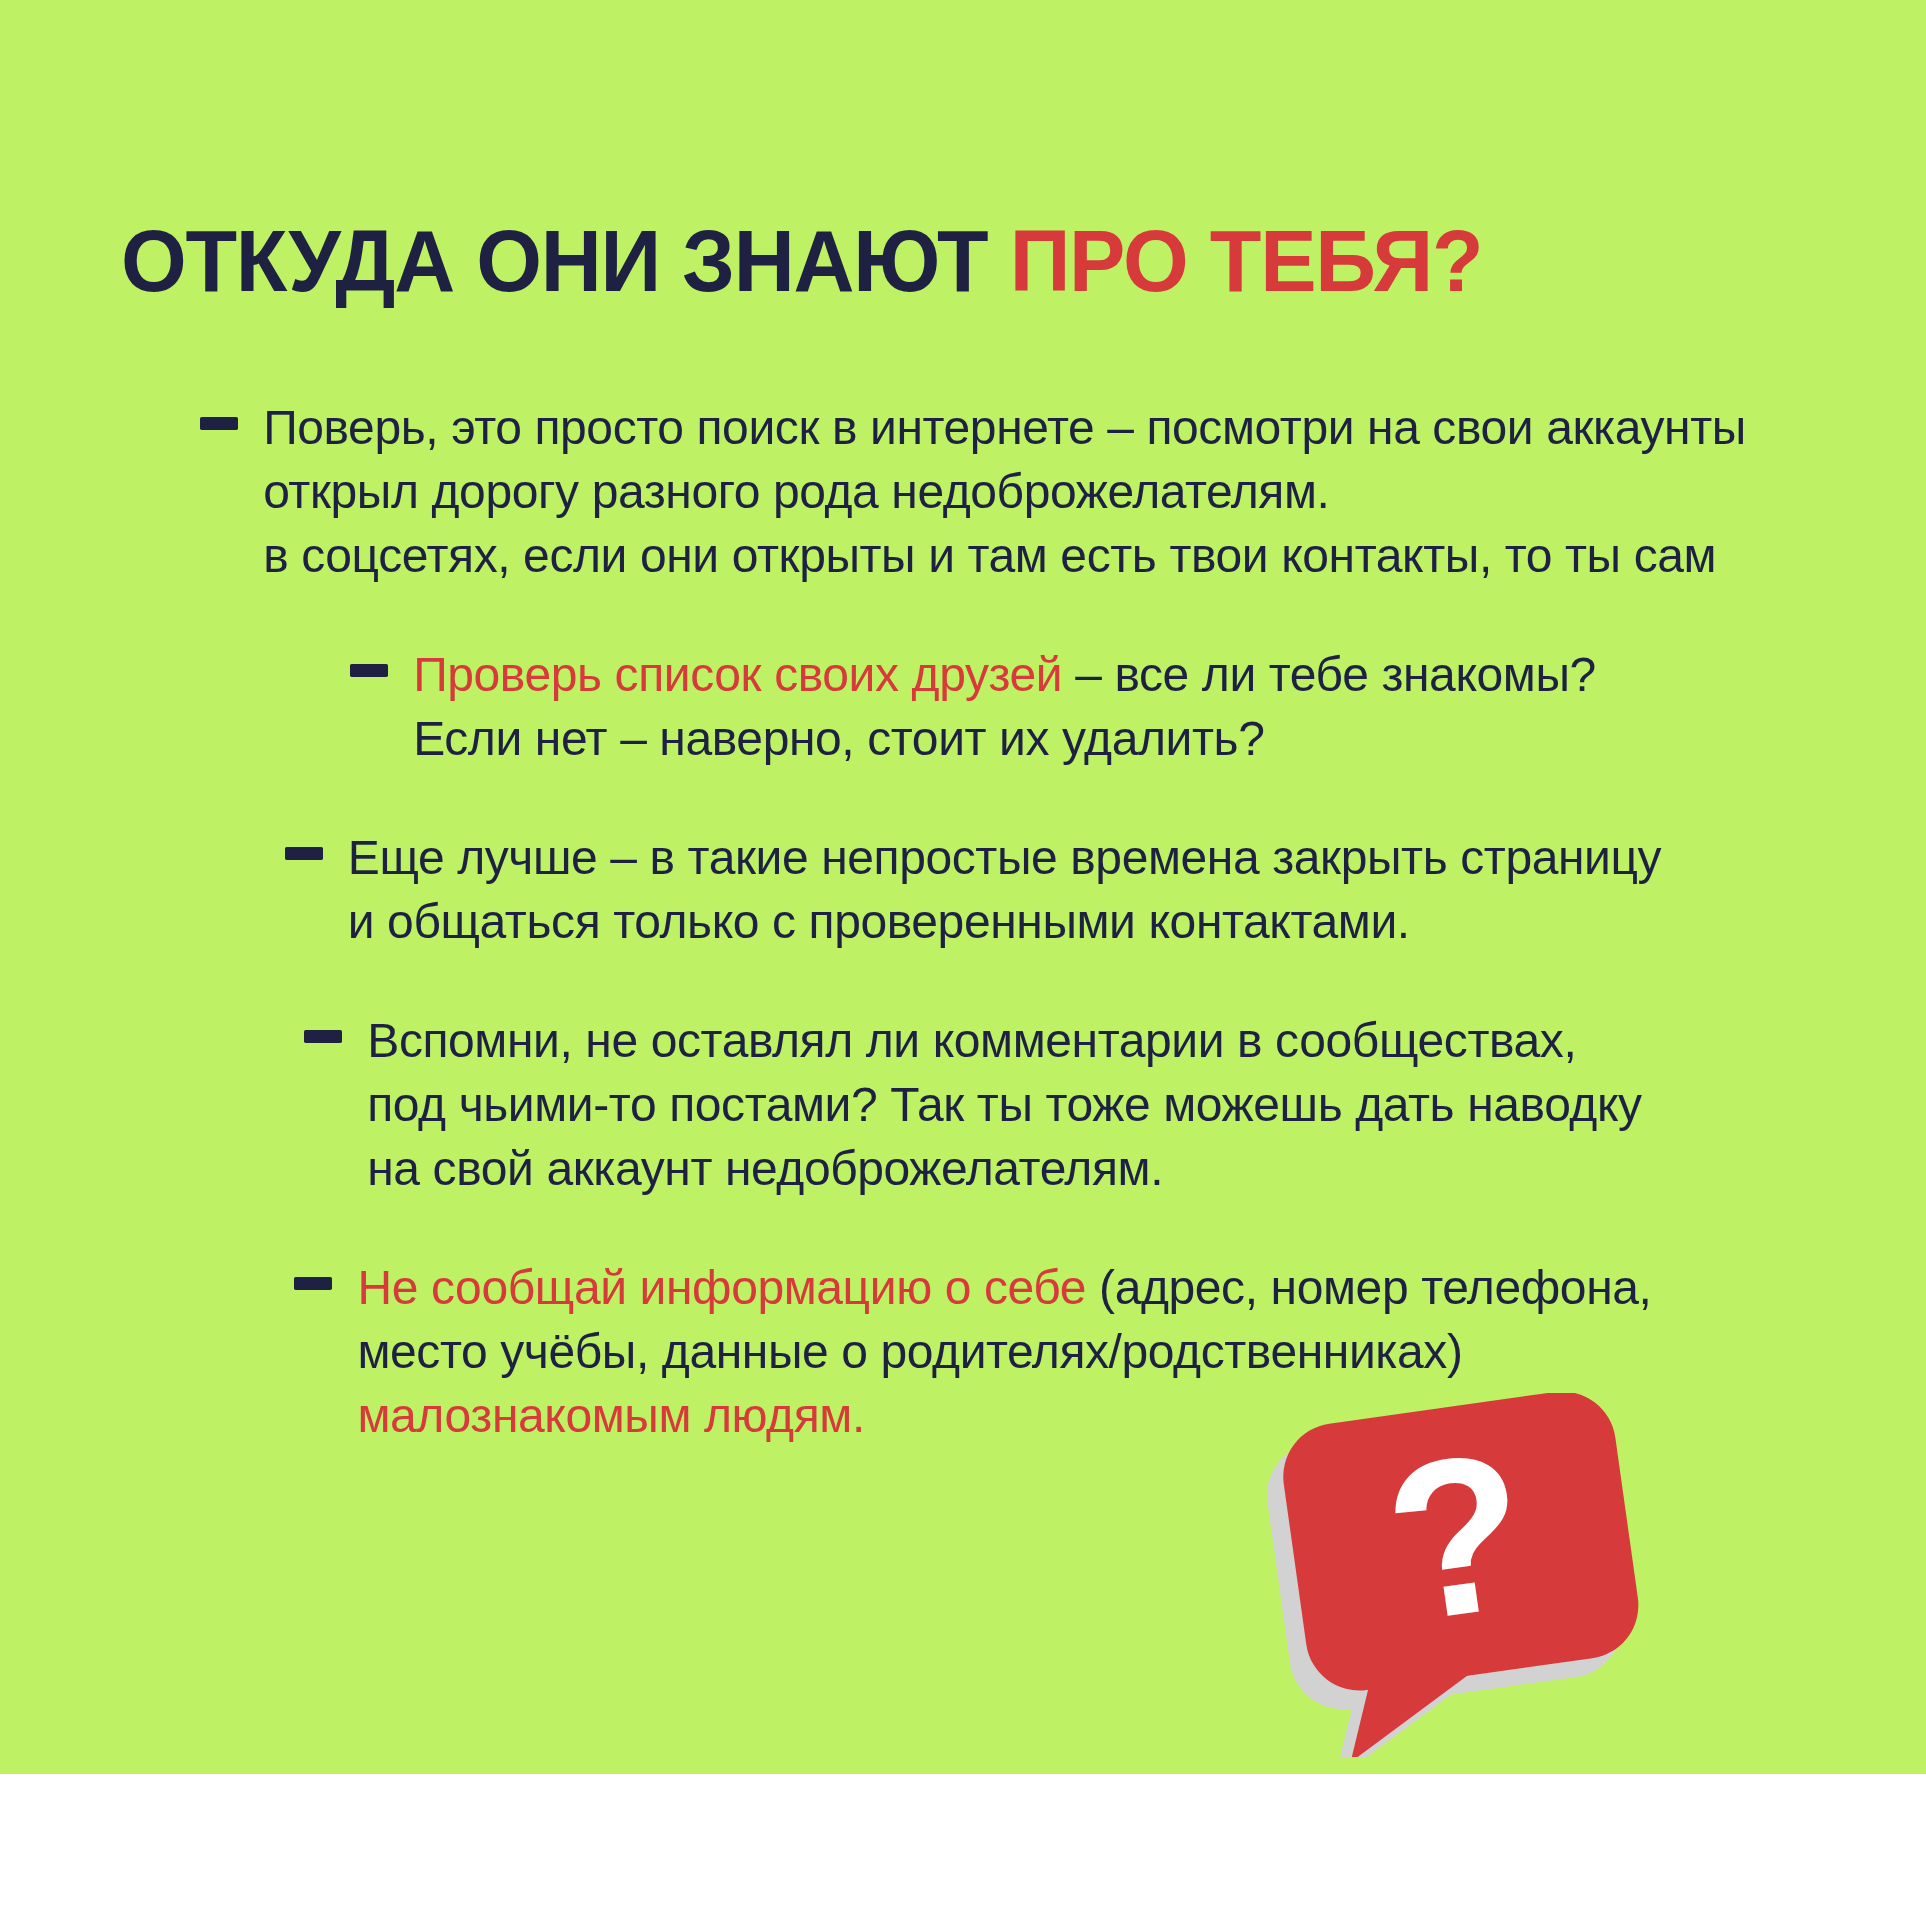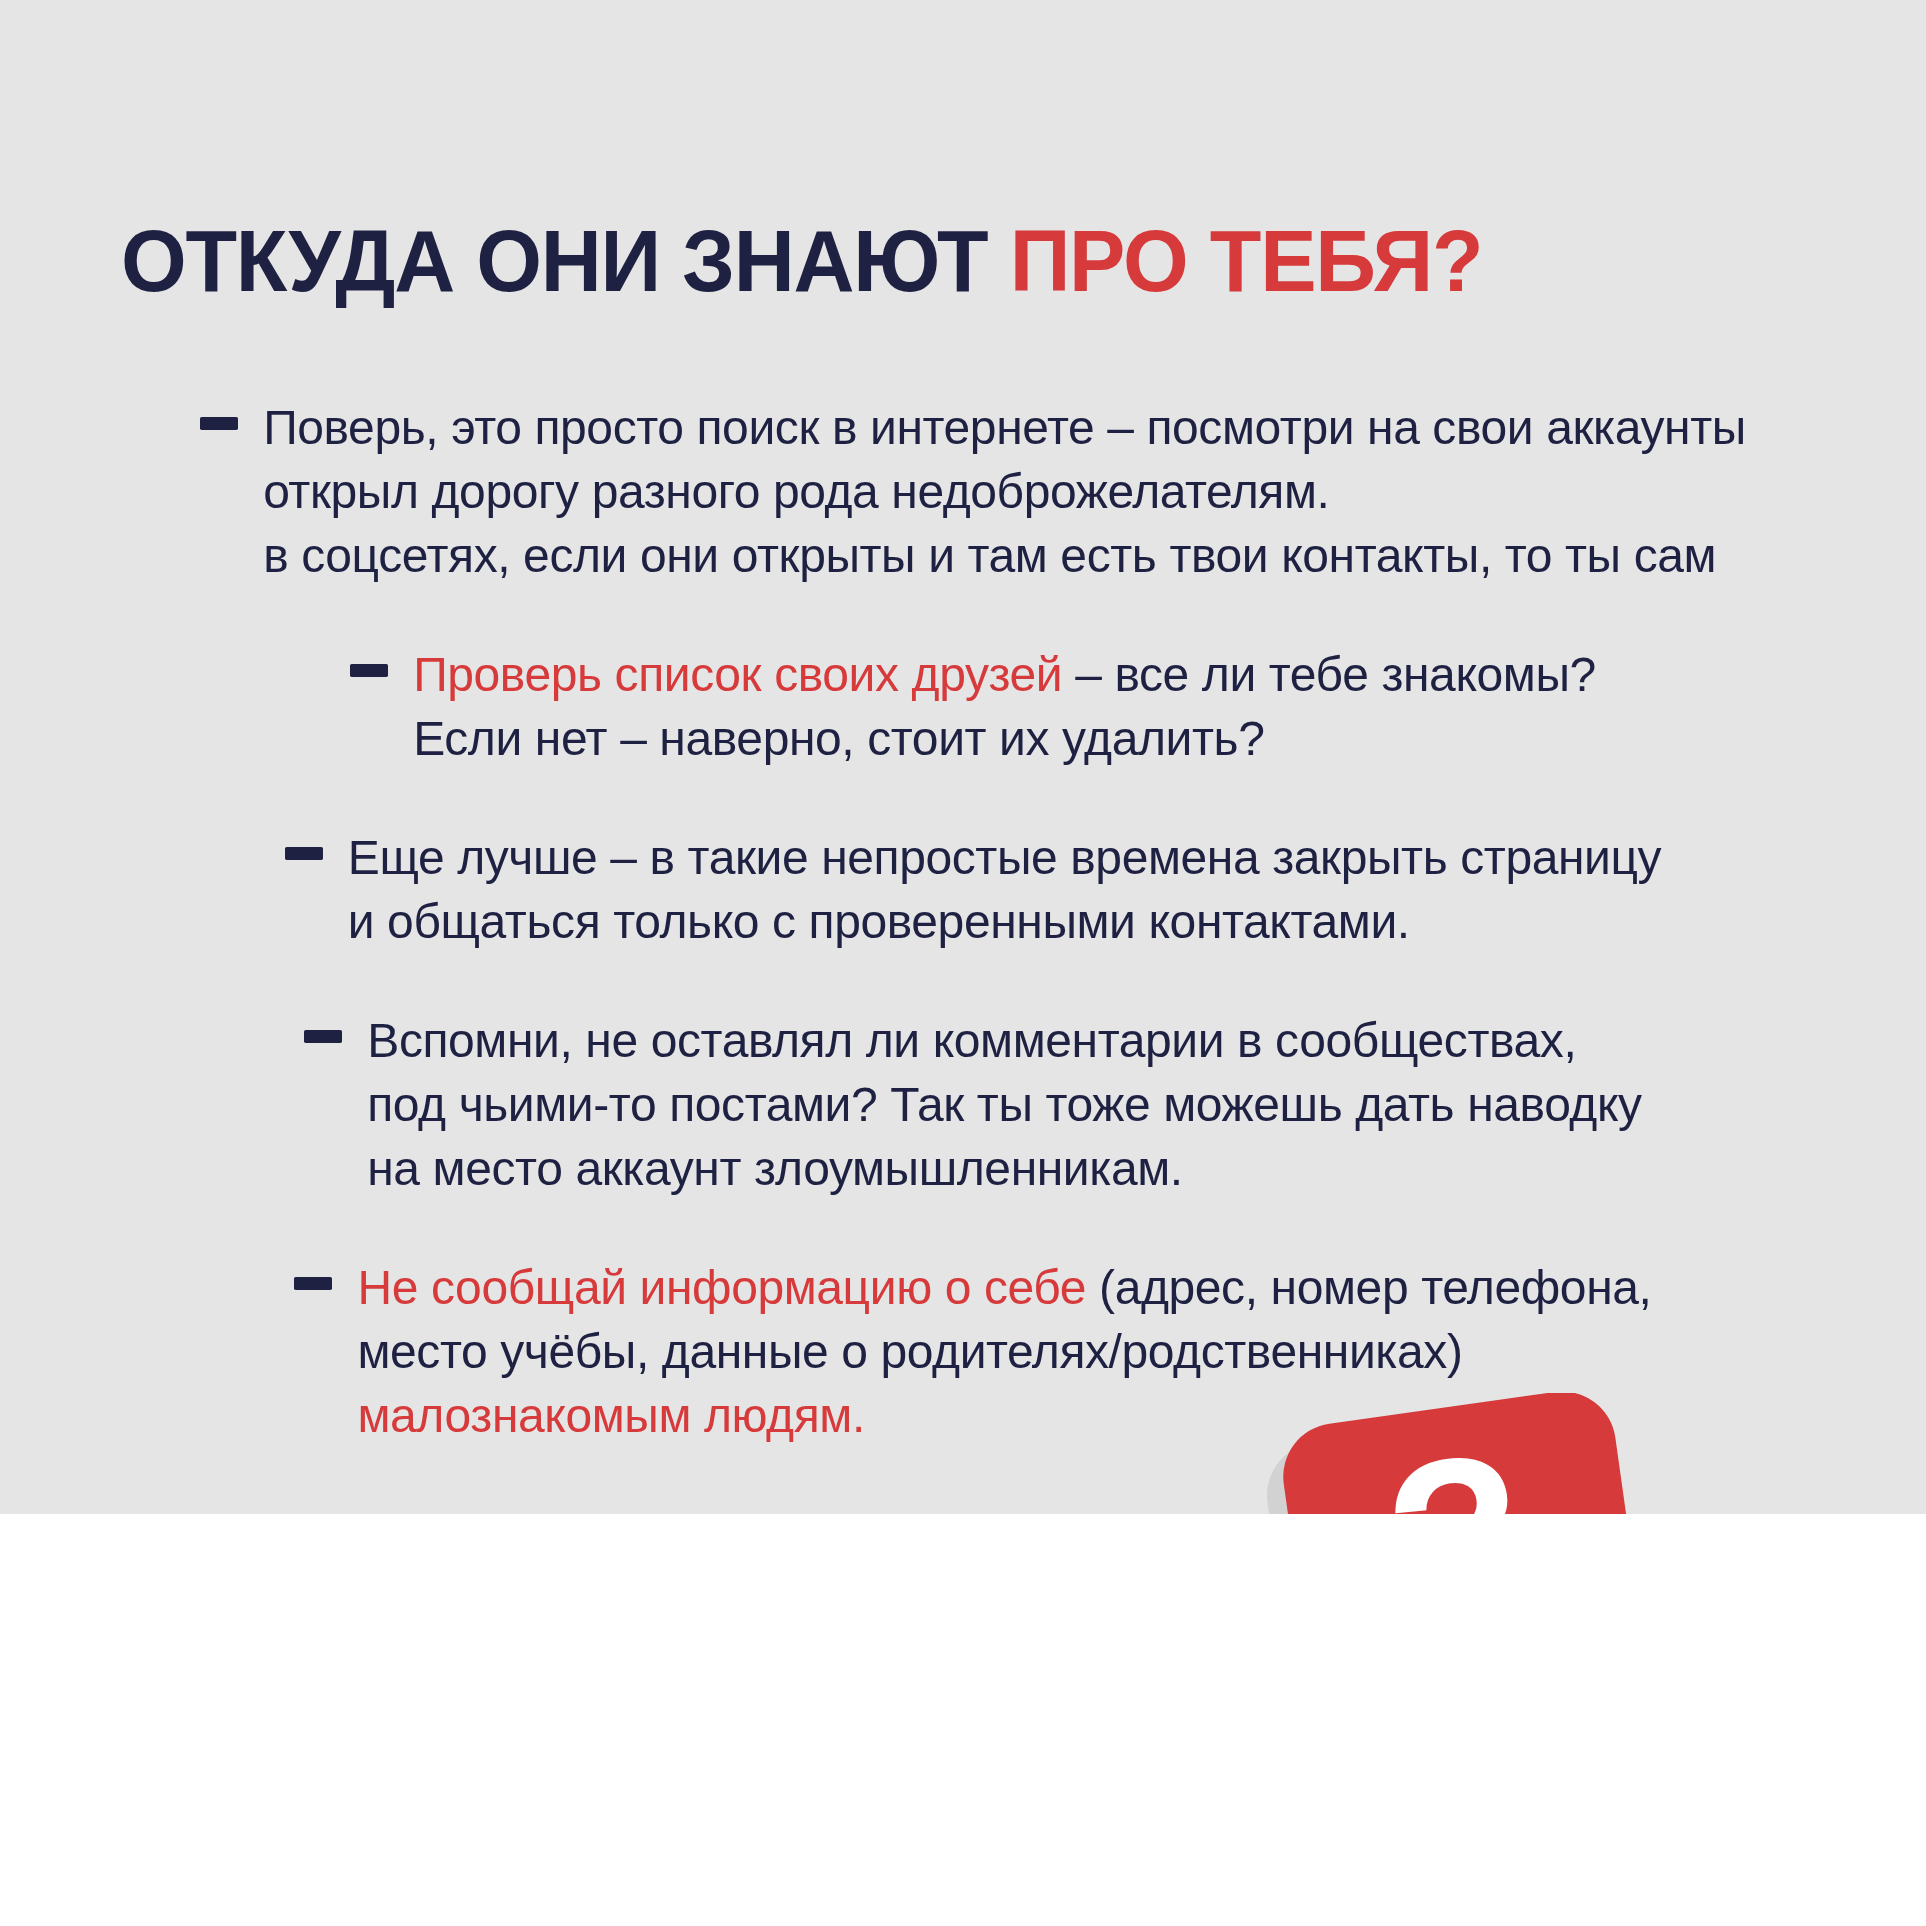--- a/index.html
+++ b/index.html
@@ -1,19 +1,19 @@
 <!DOCTYPE html>
 <html style="font-size:6.8px"><head>
 <meta charset="utf-8">
 <style>
   html,body{margin:0;padding:0;background:#ffffff;}
   .page{
     position:relative;
-    width:1926px;height:1514px;
-    background:#e5e5e5;
+    width:1926px;height:1774px;
+    background:#bef264;
     overflow:hidden;
     font-family:"Liberation Sans", sans-serif;
   }
   .title{
     position:absolute;
     left:121px;top:151px;
     font-size:88px;
     font-weight:bold;
     letter-spacing:-1.3px;
     white-space:nowrap;
@@ -97,21 +97,21 @@
         <div class="bullet-text">
           <div class="line"><span class="seg">Еще лучше – в такие непростые времена закрыть страницу</span></div>
           <div class="line"><span class="seg">и общаться только с проверенными контактами.</span></div>
         </div>
       </div>
       <div class="bullet">
         <span class="dash"></span>
         <div class="bullet-text">
           <div class="line"><span class="seg">Вспомни, не оставлял ли комментарии в сообществах,</span></div>
           <div class="line"><span class="seg">под чьими-то постами? Так ты тоже можешь дать наводку</span></div>
-          <div class="line"><span class="seg">на место аккаунт злоумышленникам.</span></div>
+          <div class="line"><span class="seg">на свой аккаунт недоброжелателям.</span></div>
         </div>
       </div>
       <div class="bullet">
         <span class="dash"></span>
         <div class="bullet-text">
           <div class="line"><span class="seg red">Не сообщай информацию о себе</span><span class="seg"> (адрес, номер телефона,</span></div>
           <div class="line"><span class="seg">место учёбы, данные о родителях/родственниках)</span></div>
           <div class="line"><span class="seg red">малознакомым людям.</span></div>
         </div>
       </div>

